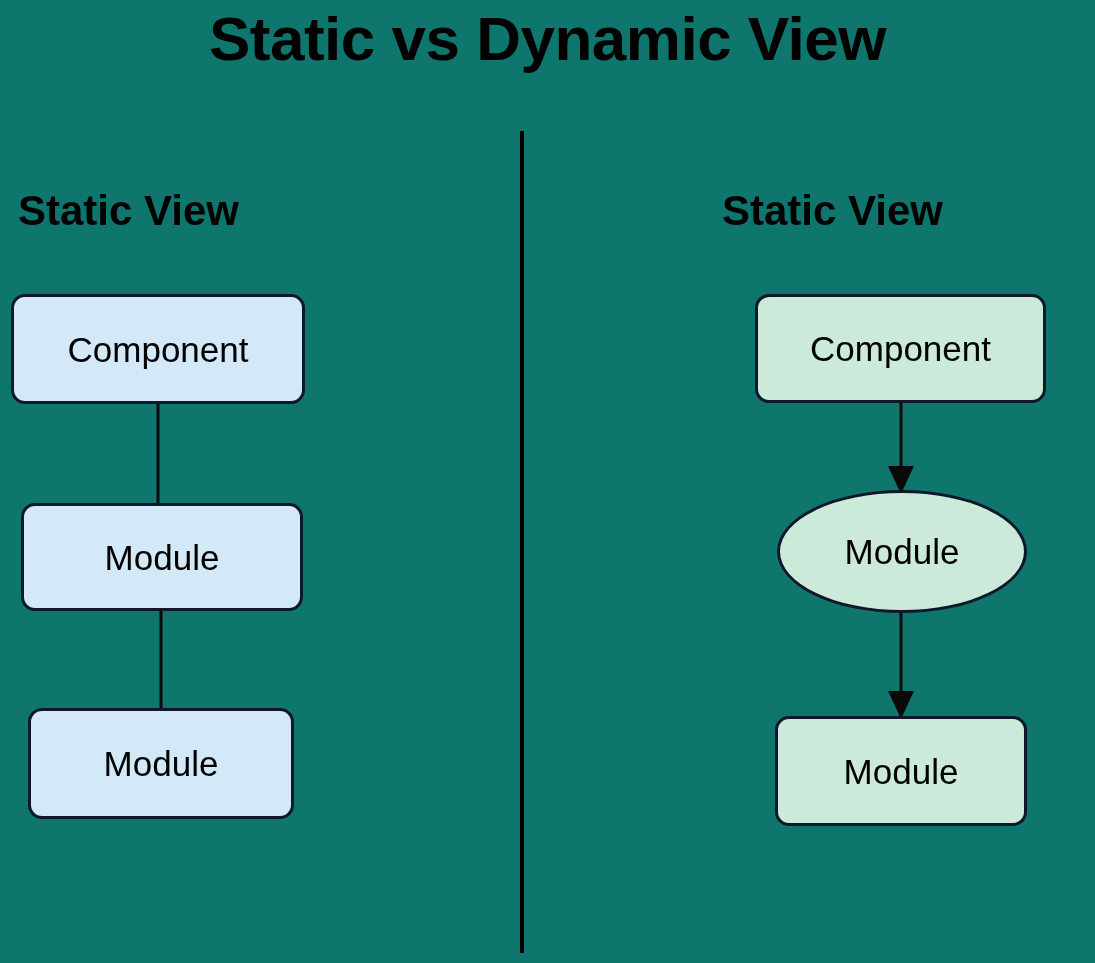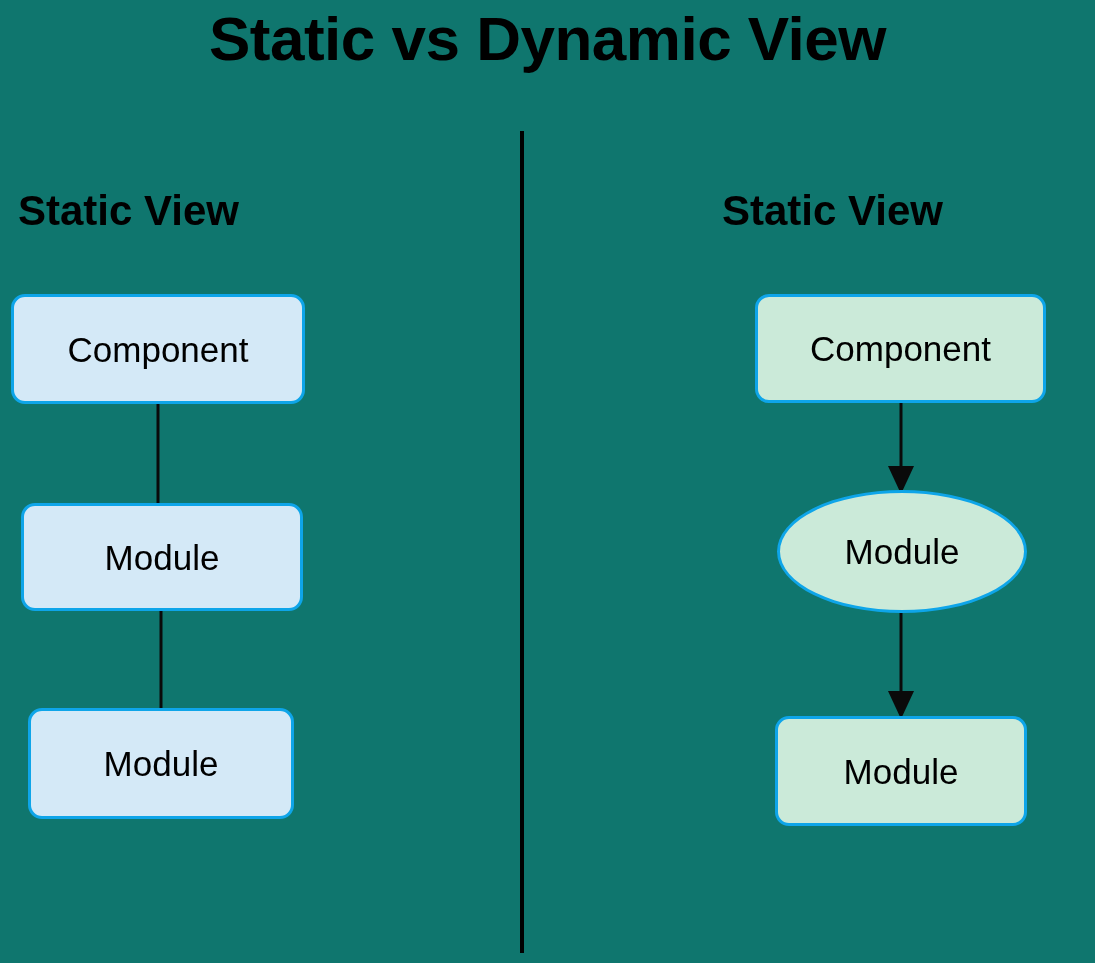--- a/index.html
+++ b/index.html
@@ -51,21 +51,21 @@
     height: 822px;
     background: #000000;
   }
 
   .node {
     position: absolute;
     box-sizing: border-box;
     display: flex;
     align-items: center;
     justify-content: center;
-    border: 3px solid #0ea5e9;
+    border: 3px solid #0f172a;
     font-size: 35px;
     line-height: 1.0;
     color: #000000;
     white-space: nowrap;
   }
   .node.rounded { border-radius: 14px; }
   .node.ellipse { border-radius: 50%; }
 
   .node.blue  { background: #d4e9f7; }
   .node.green { background: #cbead9; }

